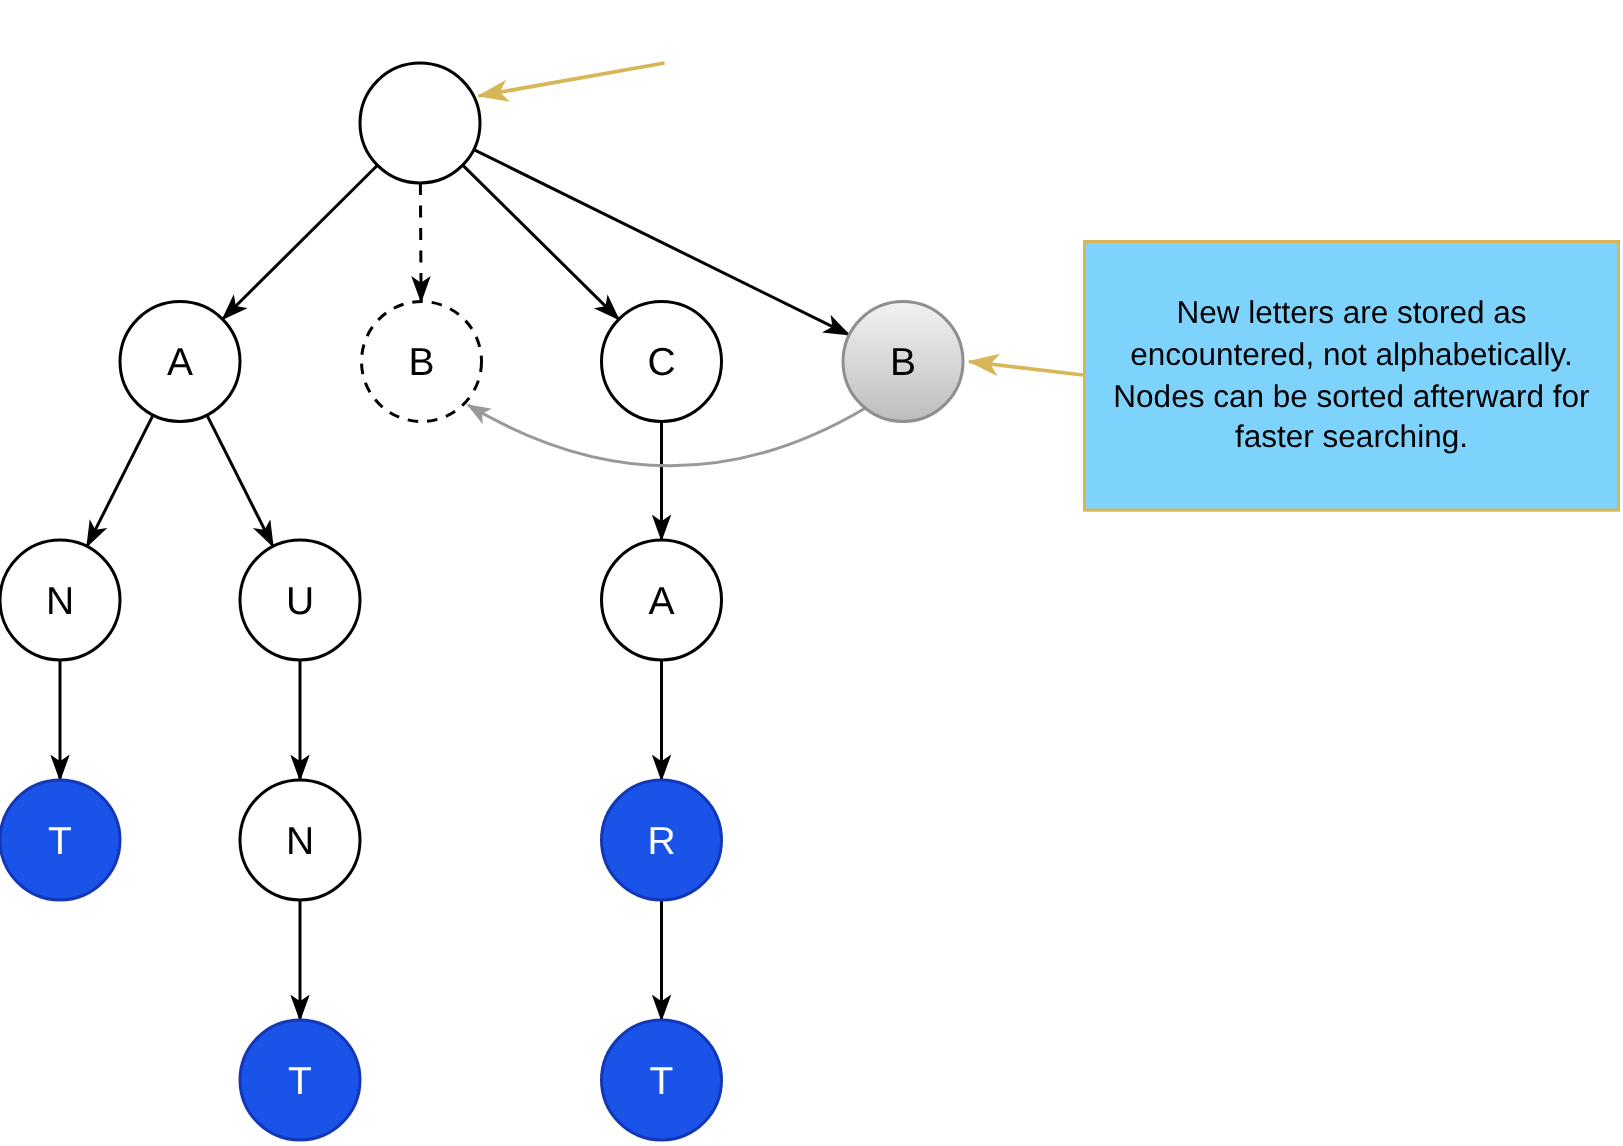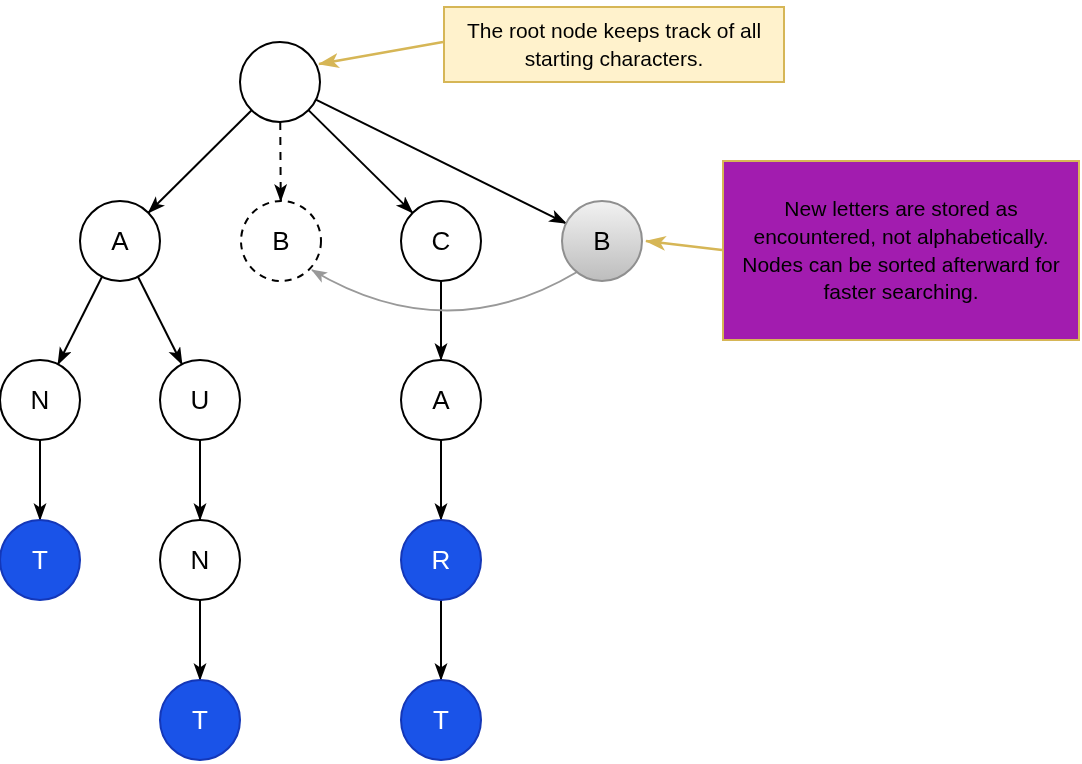--- a/index.html
+++ b/index.html
@@ -132,19 +132,16 @@
           <circle cx="441" cy="720" r="40" stroke-width="2" fill="#1a53e8" stroke="#1437b8"></circle>
           <text x="441" y="720" dy="9" fill="#ffffff" class="node-label">T</text>
         </g>
       </g>
     <g id="layer-note-arrows">
         <line x1="443" y1="42" x2="319" y2="64" stroke="#d6b656" stroke-width="2.5" marker-end="url(#mk-gold)"></line>
         <line x1="722" y1="250" x2="646" y2="241" stroke="#d6b656" stroke-width="2.5" marker-end="url(#mk-gold)"></line>
       </g>
   </svg>
 
-  <div class="note" style="left: 443px; top: 6px; width: 342px; height: 77px; background: rgb(255, 242, 204); border-color: rgb(214, 182, 86);">
-    <div class="note-text">The root node keeps track of all starting characters.</div>
-  </div>
-  <div class="note" style="left: 722px; top: 160px; width: 358px; height: 181px; background: #a21caf; border-color: rgb(214, 182, 86);">
+  <div class="note" style="left: 722px; top: 160px; width: 358px; height: 181px; background: #7dd3fc; border-color: rgb(214, 182, 86);">
     <div class="note-text">New letters are stored as encountered, not alphabetically. Nodes can be sorted afterward for faster searching.</div>
   </div>
 </div>
 
 </body></html>

